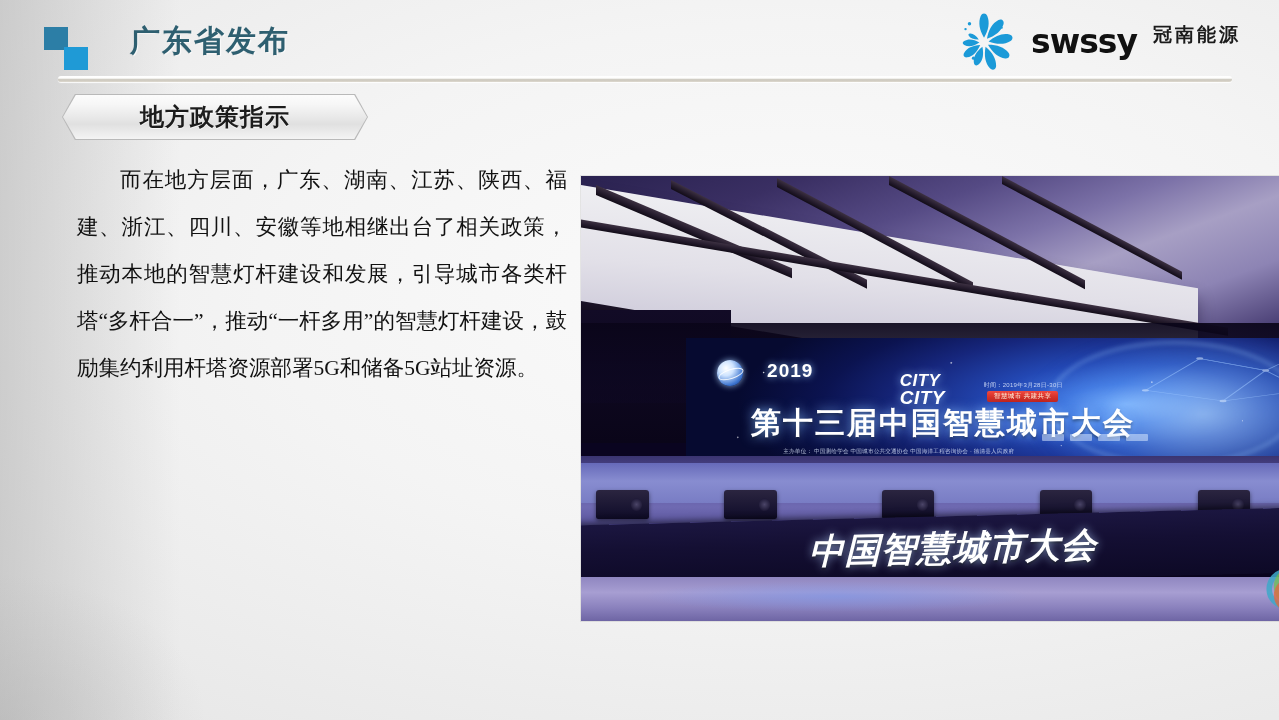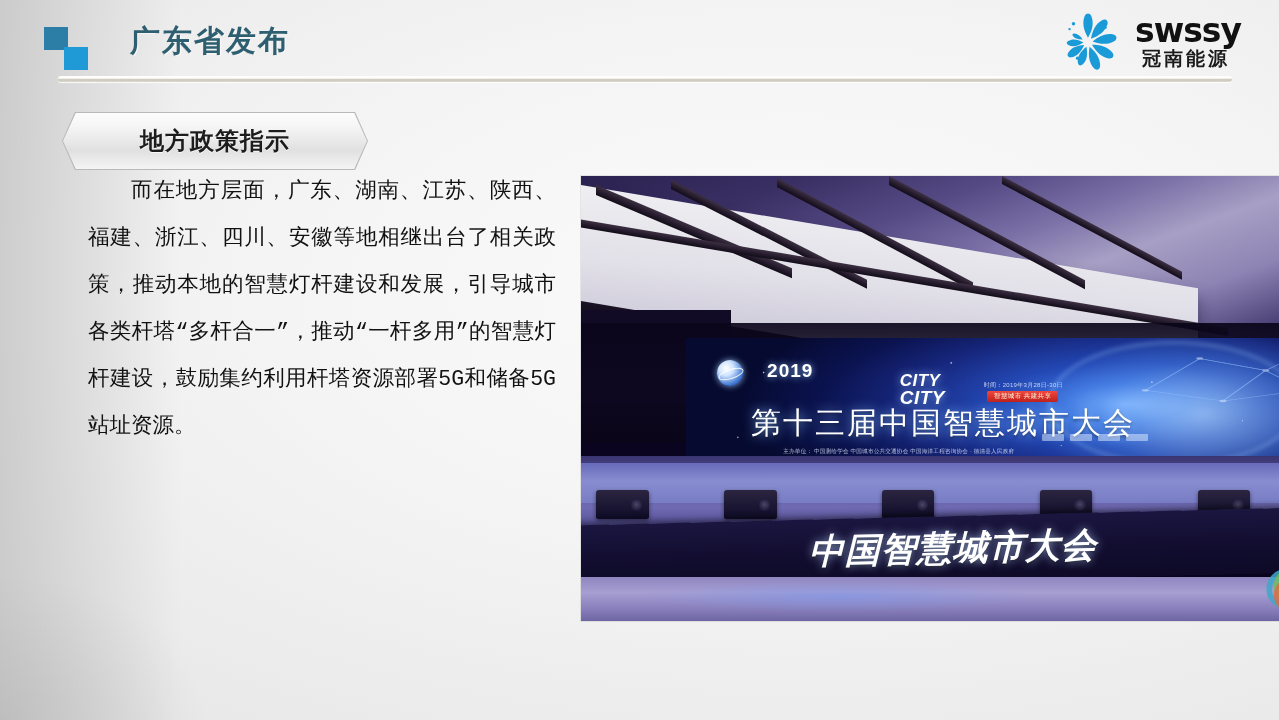--- a/index.html
+++ b/index.html
@@ -84,22 +84,22 @@
     width: 1174px; height: 6px;
     border-radius: 3px;
     background: linear-gradient(to bottom, #ffffff 0%, #fdfdfc 35%, #c9c5bb 62%, #ded9cf 100%);
     box-shadow: 0 1px 1px rgba(255,255,255,.9);
     z-index: 3;
   }
 
   
   .ribbon {
     position: absolute;
-    left: 62px; top: 112px;
-    width: 306px; height: 58px;
+    left: 62px; top: 94px;
+    width: 306px; height: 46px;
     z-index: 3;
     text-align: center;
   }
   .ribbon-outline {
     position: absolute;
     inset: 0;
     background: #b9b9b9;
     -webkit-clip-path: polygon(4.2% 0%, 95.8% 0%, 100% 50%, 95.8% 100%, 4.2% 100%, 0% 50%);
     clip-path: polygon(4.2% 0%, 95.8% 0%, 100% 50%, 95.8% 100%, 4.2% 100%, 0% 50%);
   }
@@ -135,23 +135,22 @@
     width: 500px;
     z-index: 2;
     font-family: "Liberation Serif", "DejaVu Serif", serif;
     font-size: 21.5px;
     line-height: 47px;
     color: #111111;
     text-align: justify;
     text-justify: inter-ideograph;
   }
   .body-text p {
-    margin: 16px;
+    margin: 5px;
     text-indent: 2em;
-    font-family: Liberation Mono, monospace;
   }
 
   
   .photo {
     position: absolute;
     left: 581px; top: 176px;
     width: 752px; height: 445px;
     overflow: hidden;
     z-index: 2;
     background: #0a0420;
@@ -304,21 +303,21 @@
     border-radius: 2px;
     font-size: 6.5px;
     color: #fff7e0;
     letter-spacing: .4px;
     white-space: nowrap;
   }
   .screen-main-title {
     position: absolute;
     left: 10%; top: 47%;
     font-size: 30px;
-    font-weight: normal;
+    font-weight: bold;
     color: #ffffff;
     letter-spacing: 2px;
     white-space: nowrap;
     text-shadow: 0 0 12px rgba(130,185,255,.95), 0 2px 3px rgba(0,0,0,.5);
   }
   .screen-credits {
     position: absolute;
     left: 15%; top: 79%;
     width: 74%;
     font-size: 5.6px;
@@ -443,39 +442,37 @@
     gap: 12px;
     z-index: 4;
   }
   .brand-mark {
     width: 70px; height: 66px;
     position: relative;
     flex: none;
   }
   .brand-text {
     display: flex;
-    flex-direction: column;
     justify-content: center;
-    gap: 2px;
+    gap: 16px;
   }
   .brand-name {
     font-size: 33px;
     font-weight: bold;
     letter-spacing: -1px;
     color: #111111;
     line-height: 1;
     font-family: "DejaVu Sans", "Liberation Sans", sans-serif;
   }
   .brand-sub {
     font-size: 19px;
     font-weight: bold;
     letter-spacing: 3px;
     color: #1b1b1b;
     line-height: 1;
-    margin-left: 7px;
   }
 </style>
 </head>
 <body>
 
 <div id="slide">
 
   <div class="header-squares">
     <span class="sq sq-a"></span>
     <span class="sq sq-b"></span>

